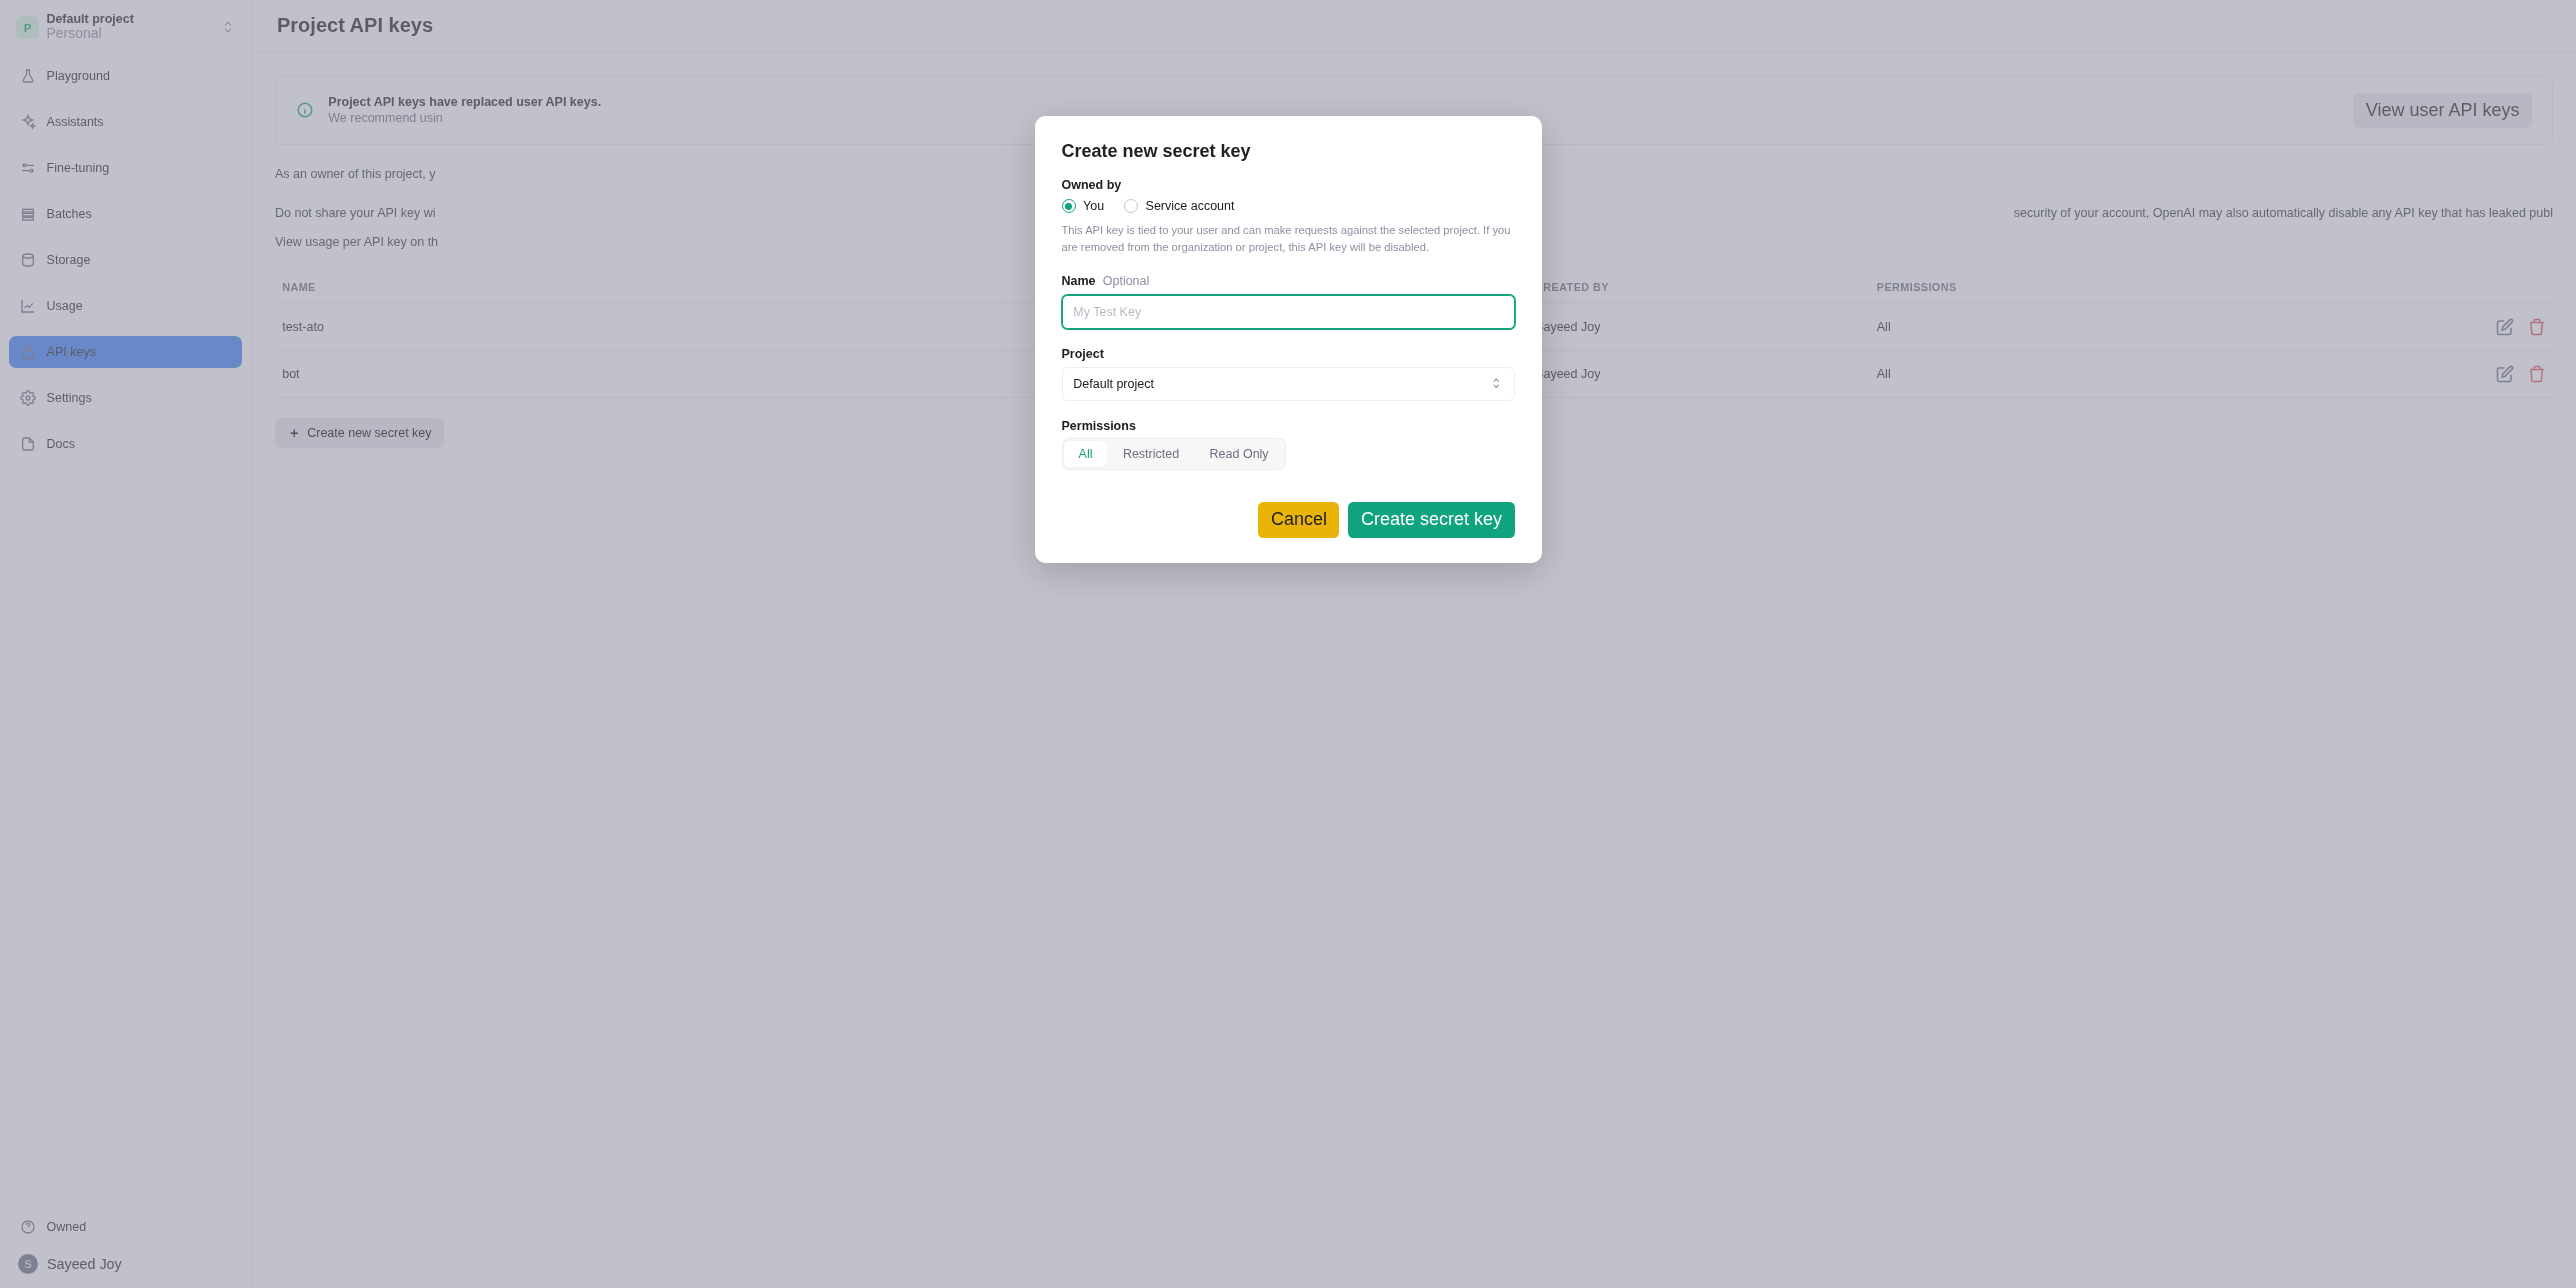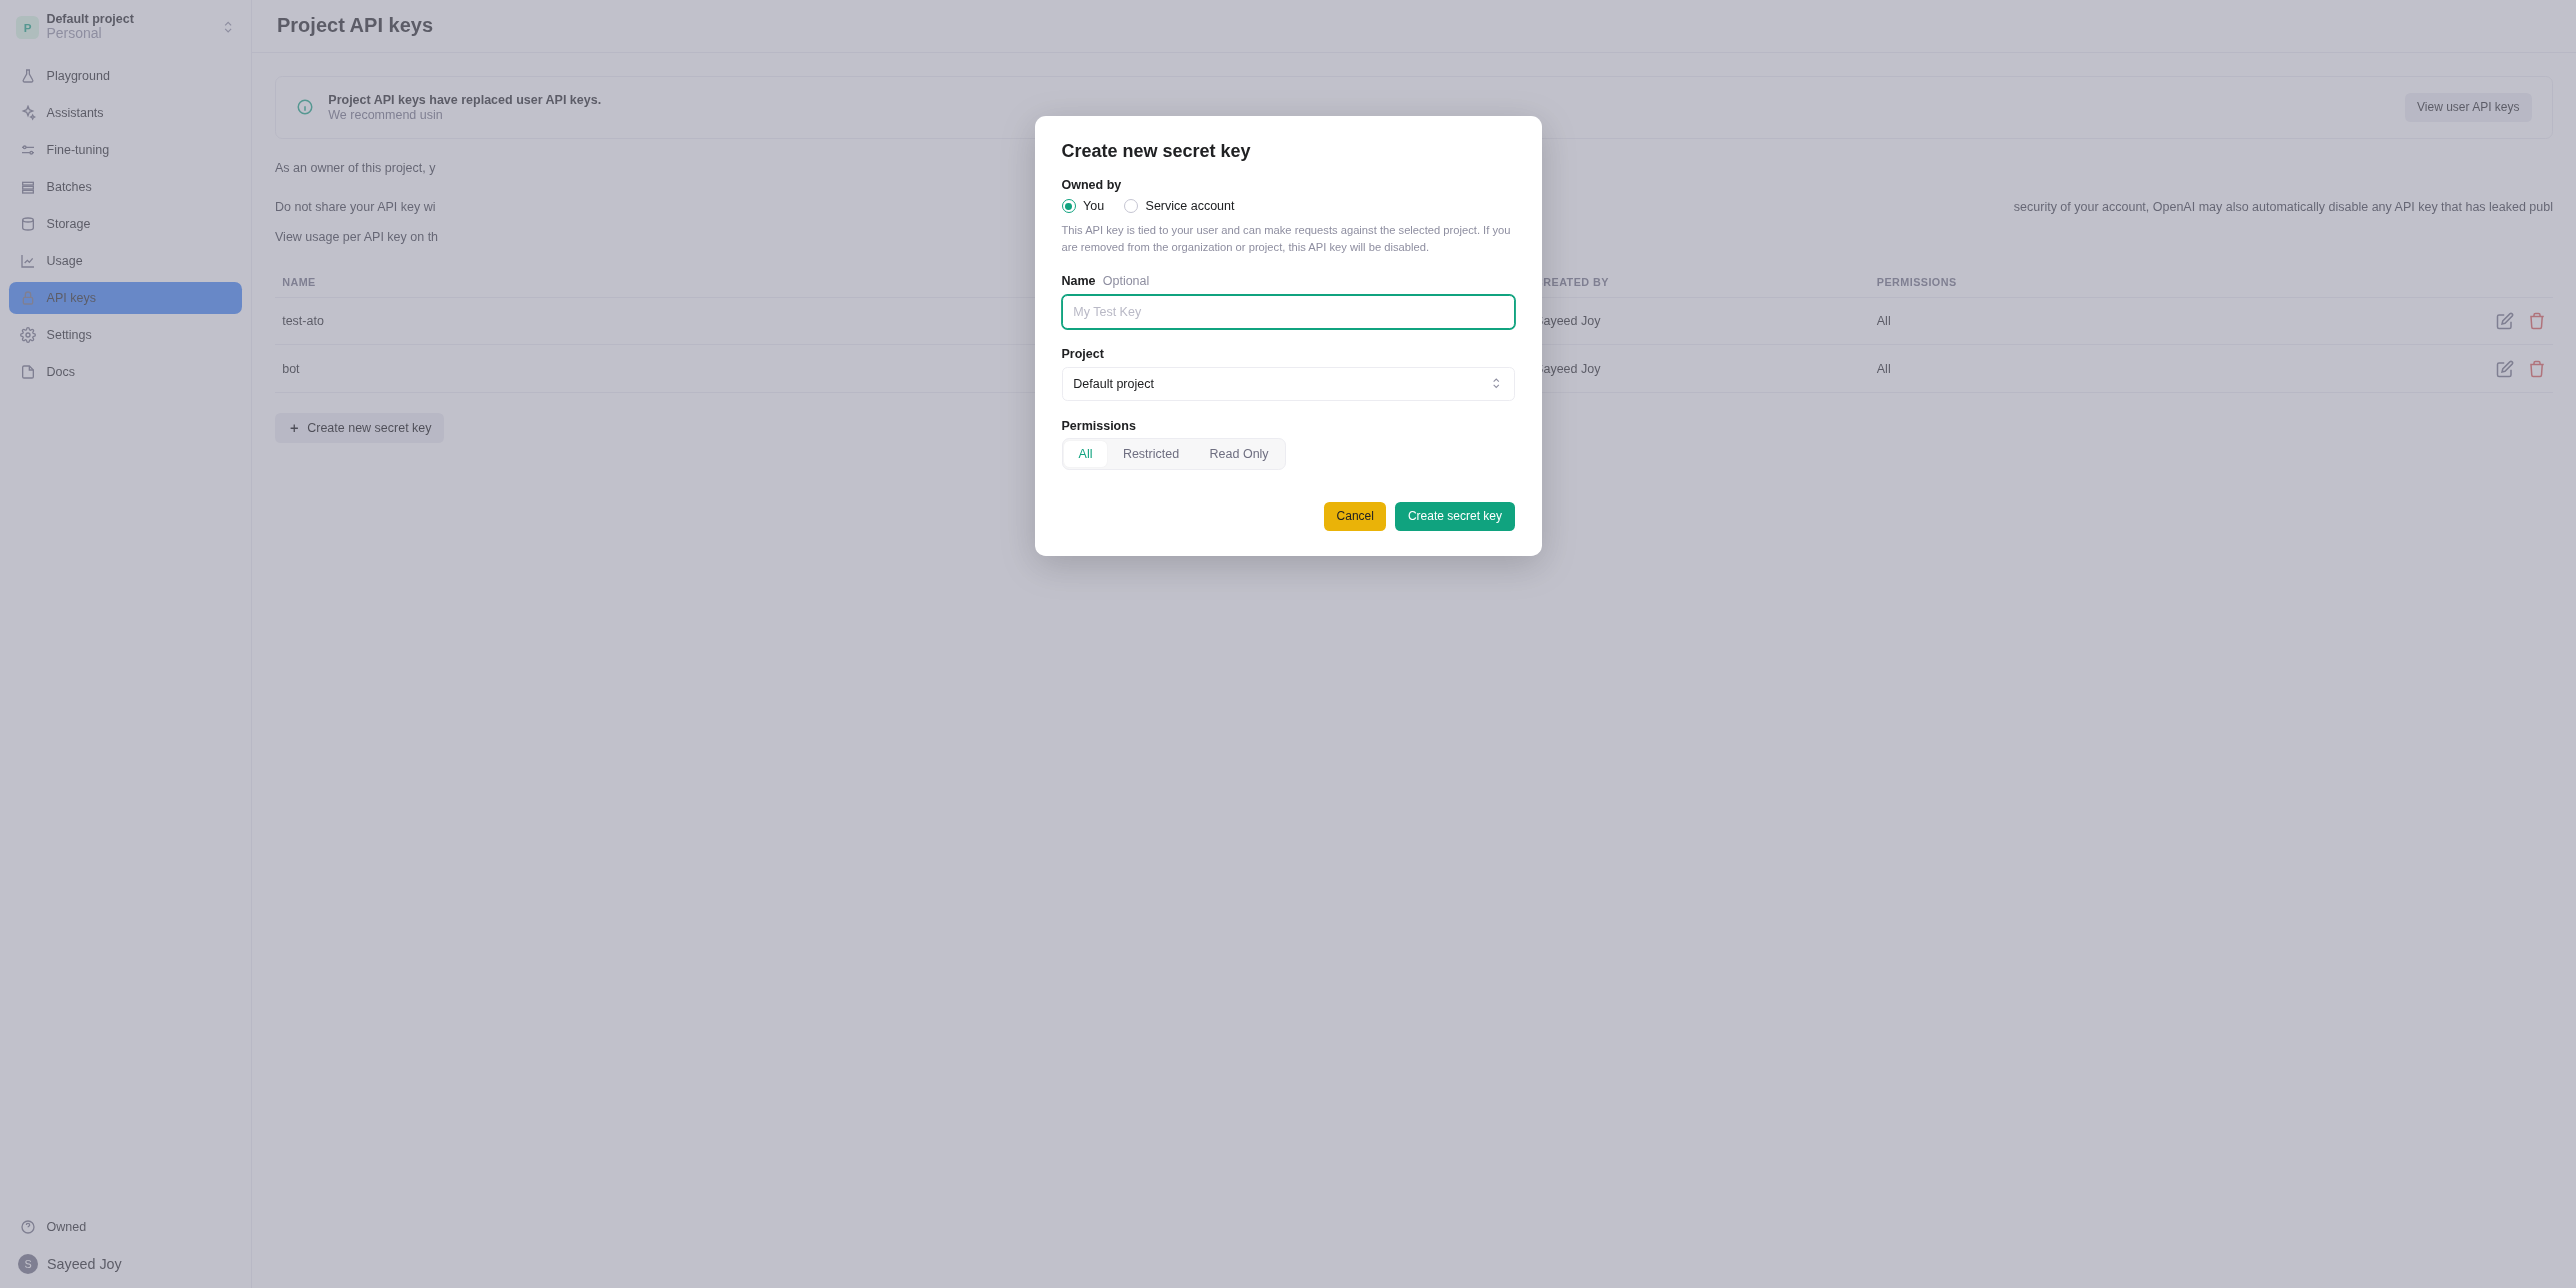--- a/index.html
+++ b/index.html
@@ -7,38 +7,38 @@
   body { overflow: hidden; }
   .app { display: flex; height: 100vh; }
   
   .sidebar { width: 252px; border-right: 0.9px solid #ececf1; display: flex; flex-direction: column; padding: 7.2px 9px; }
   .project-switch { display: flex; align-items: center; gap: 7.2px; padding: 5.4px 7.2px; border-radius: 7.2px; cursor: pointer; }
   .avatar-sq { width: 23px; height: 23px; border-radius: 5.4px; background: #d7f7df; color: #10a37f; display: flex; align-items: center; justify-content: center; font-weight: 600; font-size: 11.7px; }
   .project-switch .titles { display: flex; flex-direction: column; line-height: 1.1; flex: 1; }
   .project-switch .title { font-size: 12.5px; font-weight: 600; }
   .project-switch .subtitle { font-size: 14px; color: #8e8ea0; }
   .chevrons { color: #8e8ea0; }
-  .nav { margin-top: 12.5px; display: flex; flex-direction: column; gap: 5px; }
+  .nav { margin-top: 12.5px; display: flex; flex-direction: column; gap: 14px; }
   .nav-item { display: flex; align-items: center; gap: 10.8px; padding: 8px 10.8px; border-radius: 7.2px; font-size: 12.5px; color: #202123; text-decoration: none; cursor: pointer; }
   .nav-item.active { background: #3b82f6; font-weight: 500; }
   .nav-icon { width: 16px; height: 16px; color: #6e6e80; flex-shrink: 0; }
   .sidebar-footer { margin-top: auto; display: flex; flex-direction: column; gap: 3.6px; }
   .user-row { display: flex; align-items: center; gap: 9px; padding: 7.2px 9px; }
   .avatar-circle { width: 20px; height: 20px; border-radius: 50%; background: #6e6e80; color: #fff; font-size: 10.8px; display: flex; align-items: center; justify-content: center; }
   
   .main { flex: 1; display: flex; flex-direction: column; overflow: auto; }
   .page-header { padding: 14.3px 25px; border-bottom: 0.9px solid #ececf1; }
   .page-title { font-size: 20px; font-weight: 700; margin: 0; }
   .content { padding: 23px; }
   .notice { border: 0.9px solid #ececf1; border-radius: 7.2px; padding: 16px 20px; display: flex; align-items: center; gap: 14.3px; }
   .notice-icon { color: #10a37f; }
   .notice-text { flex: 1; display: flex; flex-direction: column; gap: 1.8px; }
   .notice-title { font-weight: 600; font-size: 12.5px; }
   .notice-body { font-size: 12.5px; color: #6e6e80; }
-  .btn { border: none; border-radius: 5.4px; font-size: 12px; cursor: pointer; padding: 7.2px 12.5px; }
+  .btn { border: none; border-radius: 5.4px; font-size: 18px; cursor: pointer; padding: 7.2px 12.5px; }
   .btn-grey { background: #ececf1; color: #202123; }
   .btn-green { background: #10a37f; color: #fff; }
   .btn-grey-dark { background: #eab308; color: #202123; }
   .paragraph { font-size: 12.5px; color: #353740; margin: 20px 0; line-height: 1.5; }
   
   .table { width: 100%; border-collapse: collapse; font-size: 12.5px; }
   .table th { text-align: left; font-size: 10.8px; letter-spacing: 0.04em; color: #6e6e80; font-weight: 600; padding: 9px 7.2px; border-bottom: 0.9px solid #ececf1; }
   .table td { padding: 14.3px 7.2px; border-bottom: 0.9px solid #ececf1; }
   .row-actions { display: flex; gap: 14.3px; justify-content: flex-end; }
   .icon-btn { width: 18px; height: 18px; cursor: pointer; color: #6e6e80; }

